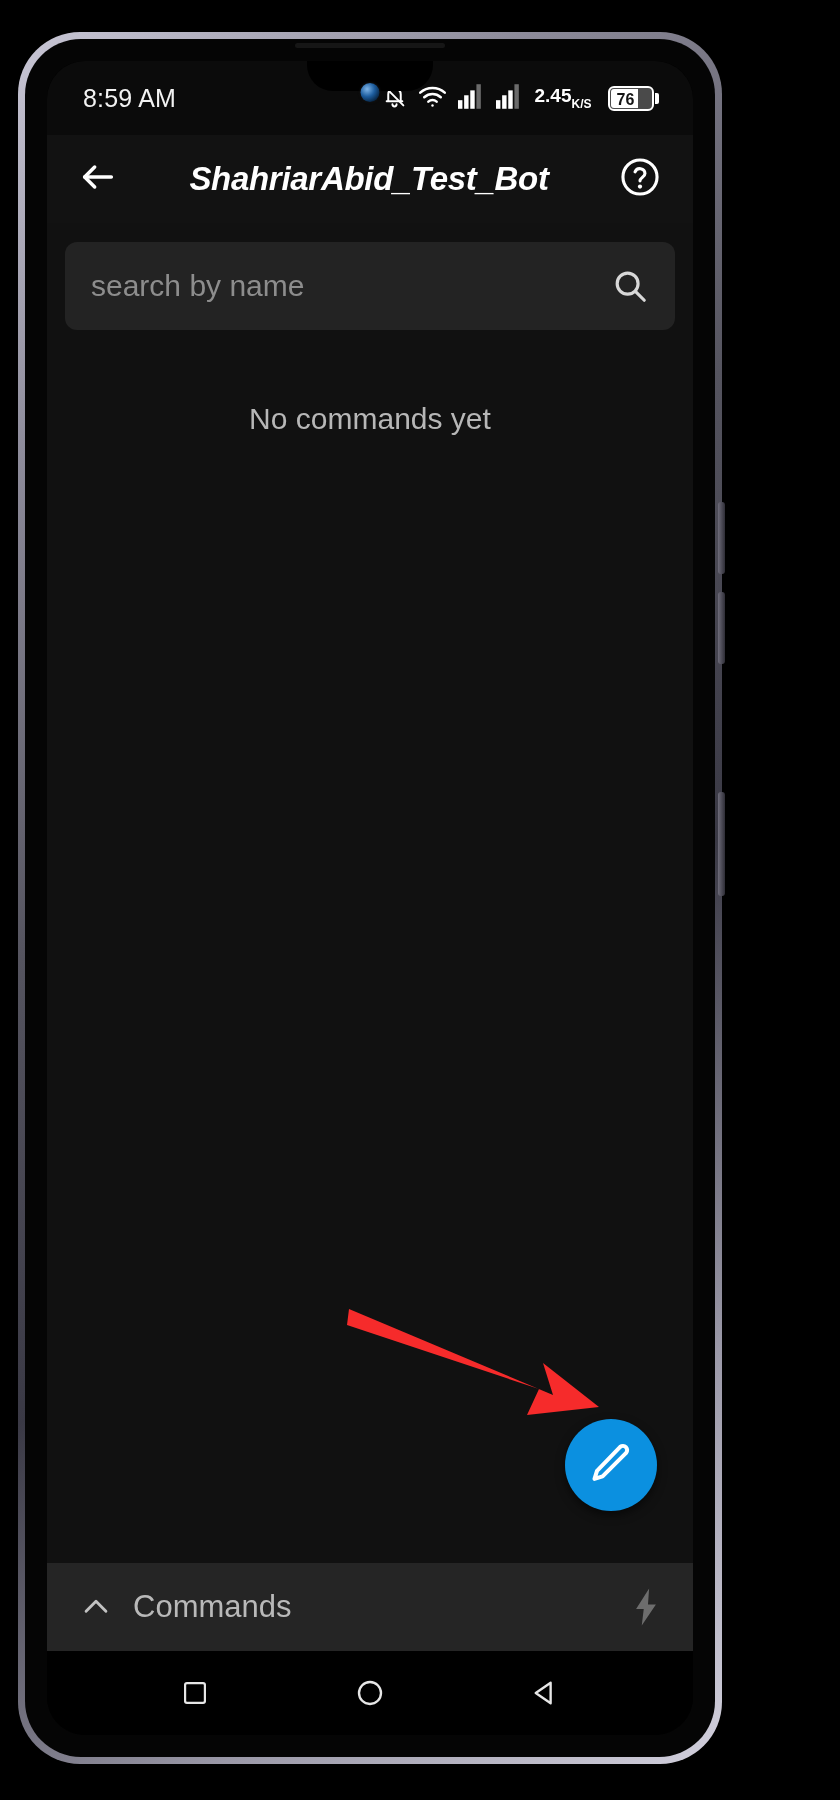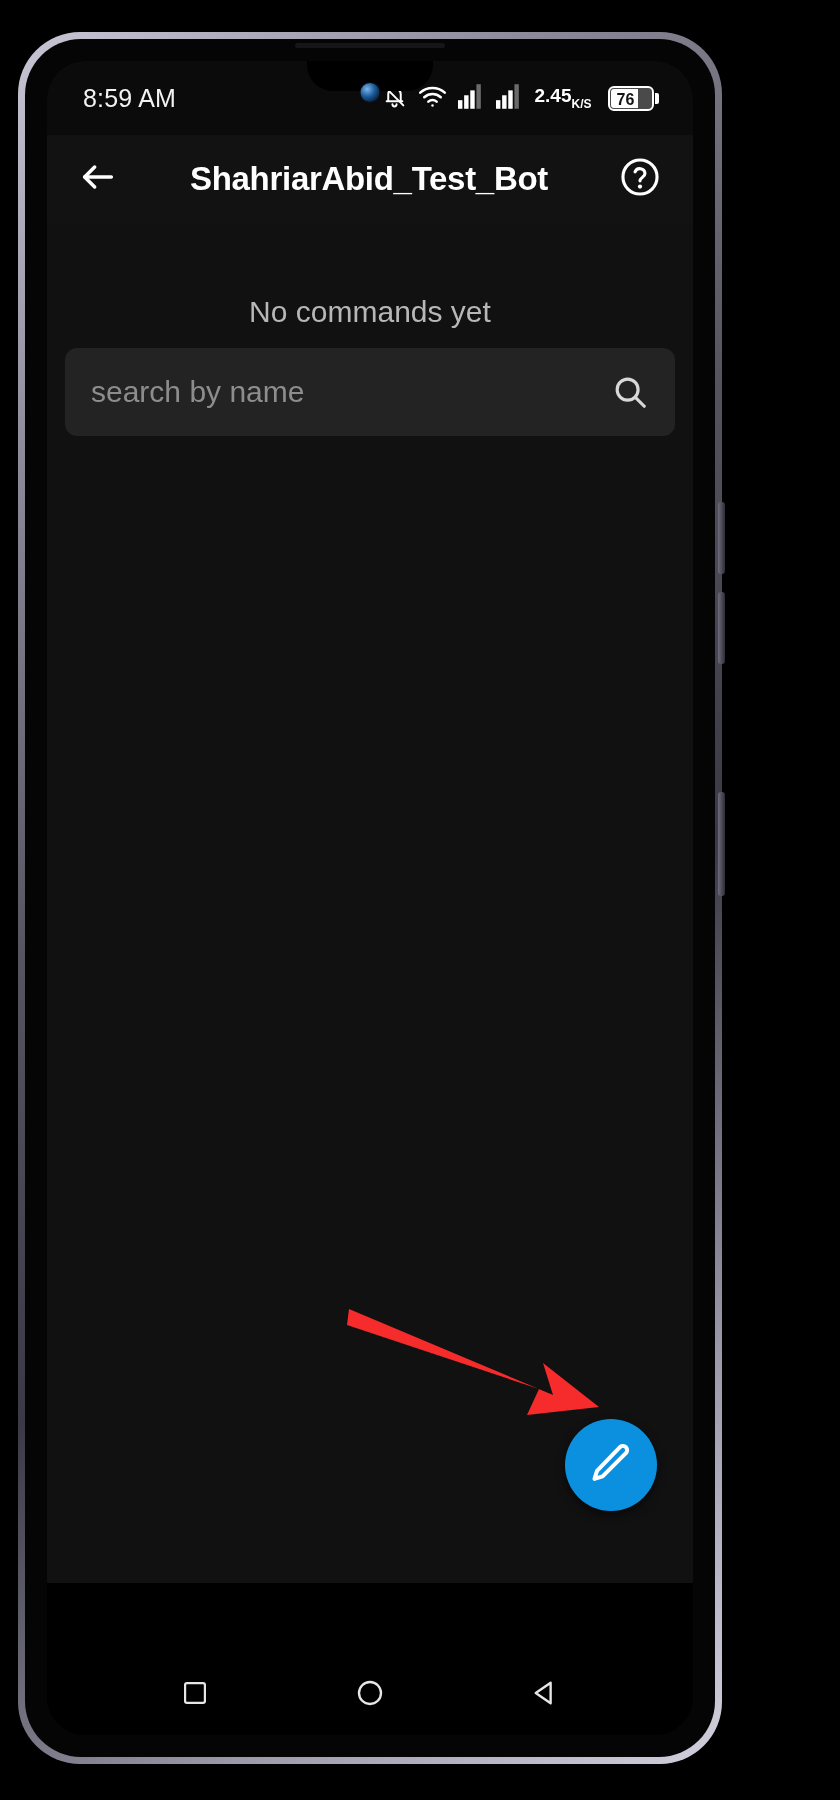--- a/index.html
+++ b/index.html
@@ -173,20 +173,21 @@
     position: absolute;
     left: 0;
     top: 74px;
     width: 100%;
     height: 88px;
     background: #121212;
     display: flex;
     align-items: center;
     padding: 0 26px 0 24px;
     box-sizing: border-box;
+    font-style: italic;
   }
   #back-button {
     width: 54px; height: 54px;
     display: flex; align-items: center; justify-content: center;
     flex: 0 0 auto;
   }
   #header-title {
     flex: 1 1 auto;
     text-align: center;
     color: #ffffff;
@@ -399,47 +400,60 @@
               <circle cx="12" cy="12" r="9.3"></circle>
               <path d="M9.3 9.2a2.8 2.8 0 0 1 5.4.9c0 1.9-2.7 2.3-2.7 4" stroke-linecap="round"></path>
               <circle cx="12" cy="17.2" r="1.15" fill="#ffffff" stroke="none"></circle>
             </svg>
           </span>
         </div>
       </div>
 
       <div id="app-body">
 
-        <div id="empty-label">No commands yet</div>
-
         <div id="search-row">
           <input id="search-input" type="text" placeholder="search by name" style="">
           <span id="search-icon">
             <svg width="38" height="38" viewBox="0 0 24 24" fill="none" stroke="#d8d8d8" stroke-width="2" stroke-linecap="round">
               <circle cx="10.5" cy="10.5" r="6.6"></circle>
               <path d="M15.4 15.4L21 21"></path>
             </svg>
           </span>
         </div>
 
+        <div id="empty-label">No commands yet</div>
+
 
         <svg id="pointer-arrow" viewBox="0 0 260 130">
           <path d="M2 6 L206 92 L196 60 L252 104 L180 112 L192 86 L0 22 Z" fill="#f62b2b"></path>
         </svg>
 
         <div id="fab-edit">
           <span>
             <svg width="46" height="46" viewBox="0 0 24 24" fill="none" stroke="#ffffff" stroke-width="2.1" stroke-linecap="round" stroke-linejoin="round">
               <path d="M16.8 3.6a2.2 2.2 0 0 1 3.1 3.1L7.6 19 3.4 20.3l1.3-4.2z"></path>
             </svg>
           </span>
         </div>
 
       </div>
 
+      <div id="commands-bar">
+        <span id="commands-chevron">
+          <svg width="34" height="34" viewBox="0 0 24 24" fill="none" stroke="#c2c2c2" stroke-width="2" stroke-linecap="round" stroke-linejoin="round">
+            <path d="M5 15l7-7 7 7"></path>
+          </svg>
+        </span>
+        <span id="commands-label">Commands</span>
+        <span id="commands-bolt">
+          <svg width="34" height="40" viewBox="0 0 24 28" fill="#6d6d6d">
+            <path d="M14.2 1 5 15.4h5.4L9 27 19 12.3h-5.6z"></path>
+          </svg>
+        </span>
+      </div>
 
       <div id="nav-bar">
         <span class="nav-key">
           <svg width="28" height="28" viewBox="0 0 24 24" fill="none" stroke="#e6e6e6" stroke-width="1.9">
             <rect x="3.5" y="3.5" width="17" height="17" rx="1.6"></rect>
           </svg>
         </span>
         <span class="nav-key">
           <svg width="30" height="30" viewBox="0 0 24 24" fill="none" stroke="#e6e6e6" stroke-width="1.9">
             <circle cx="12" cy="12" r="8.8"></circle>

